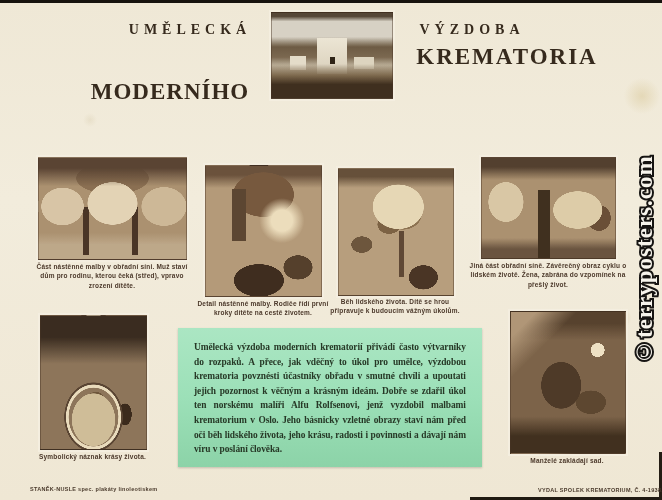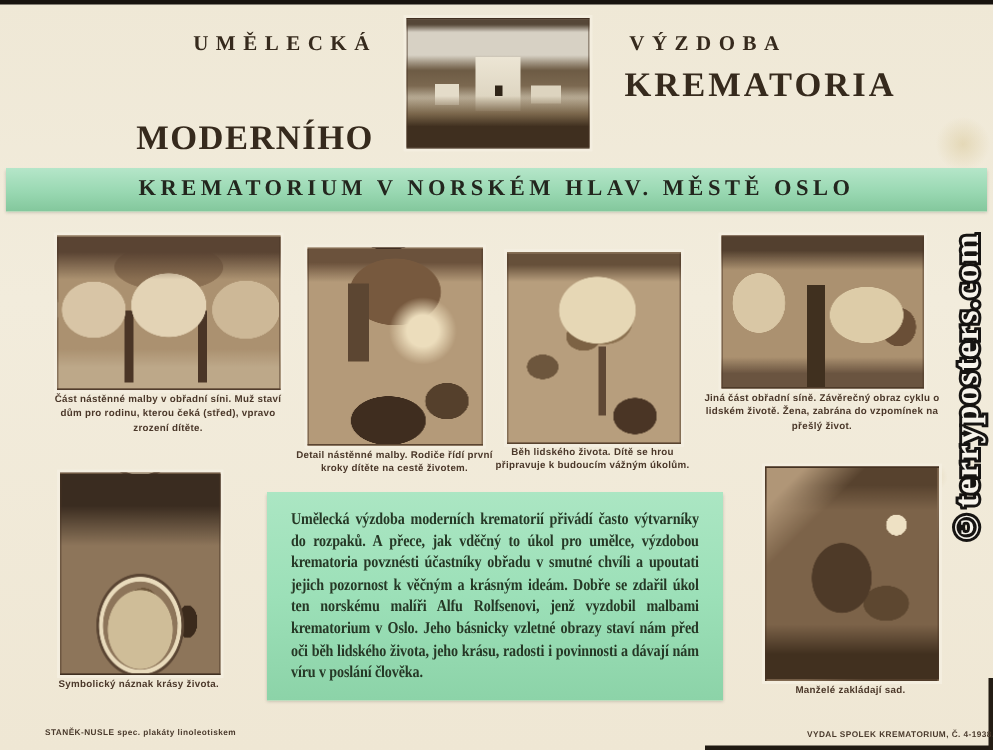--- a/index.html
+++ b/index.html
@@ -154,23 +154,20 @@
   <div class="edge-top"></div>
   <div class="edge-bottom-right"></div>
   <div class="edge-right"></div>
 
   <div class="title t-serif title-left-top">UMĚLECKÁ</div>
   <div class="title t-serif title-left-bot">MODERNÍHO</div>
   <div class="photo header-photo"></div>
   <div class="title t-serif title-right-bot">KREMATORIA</div>
   <div class="title t-serif title-right-top">VÝZDOBA</div>
 
-  <div class="banner">
-    <span class="banner-text">KREMATORIUM V NORSKÉM HLAV. MĚSTĚ OSLO</span>
-  </div>
 
   <div class="photo p1"></div>
   <div class="photo p2"></div>
   <div class="photo p3"></div>
   <div class="photo p4"></div>
 
   <div class="cap cap1">Část nástěnné malby v obřadní síni. Muž staví dům pro rodinu, kterou čeká (střed), vpravo zrození dítěte.</div>
   <div class="cap cap2">Detail nástěnné malby. Rodiče řídí první kroky dítěte na cestě životem.</div>
   <div class="cap cap3">Běh lidského života. Dítě se hrou připravuje k budoucím vážným úkolům.</div>
   <div class="cap cap4">Jiná část obřadní síně. Závěrečný obraz cyklu o lidském životě. Žena, zabrána do vzpomínek na přešlý život.</div>

